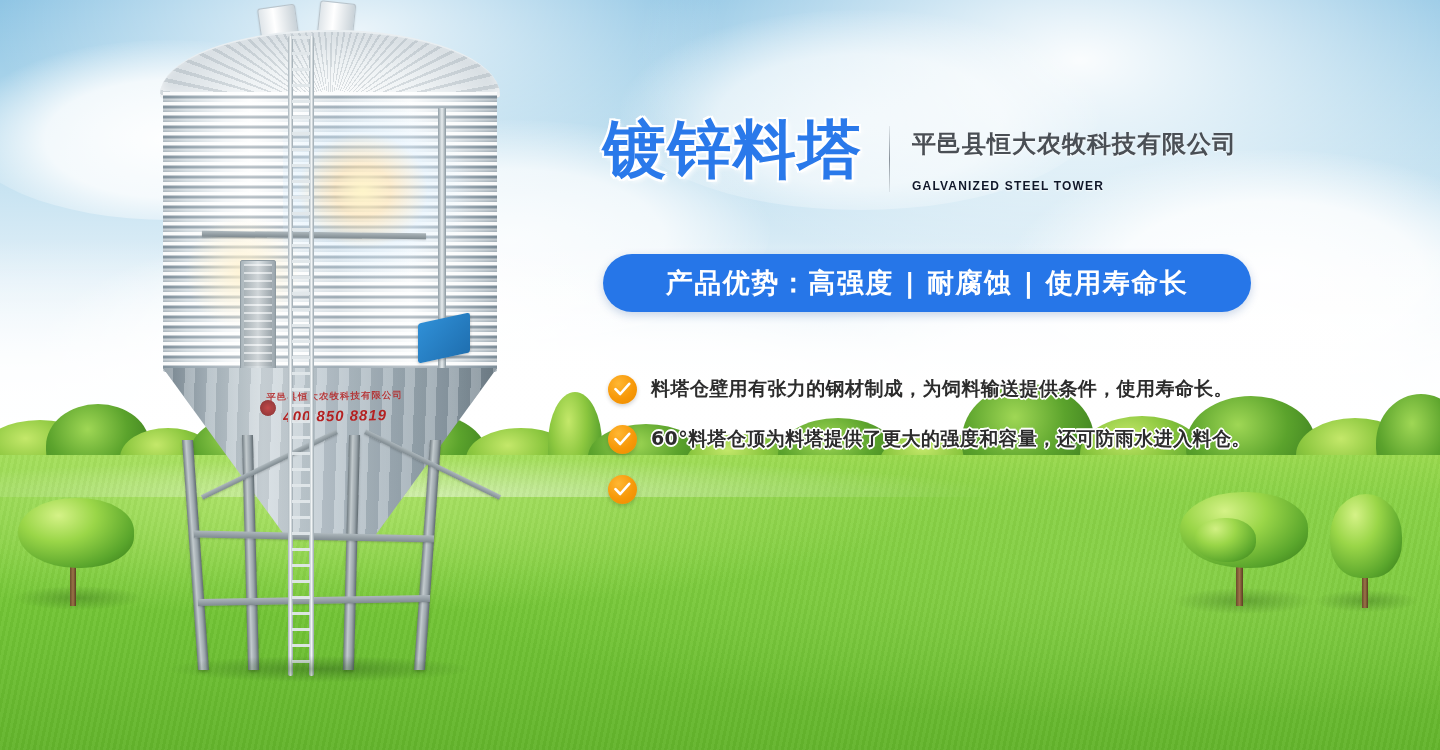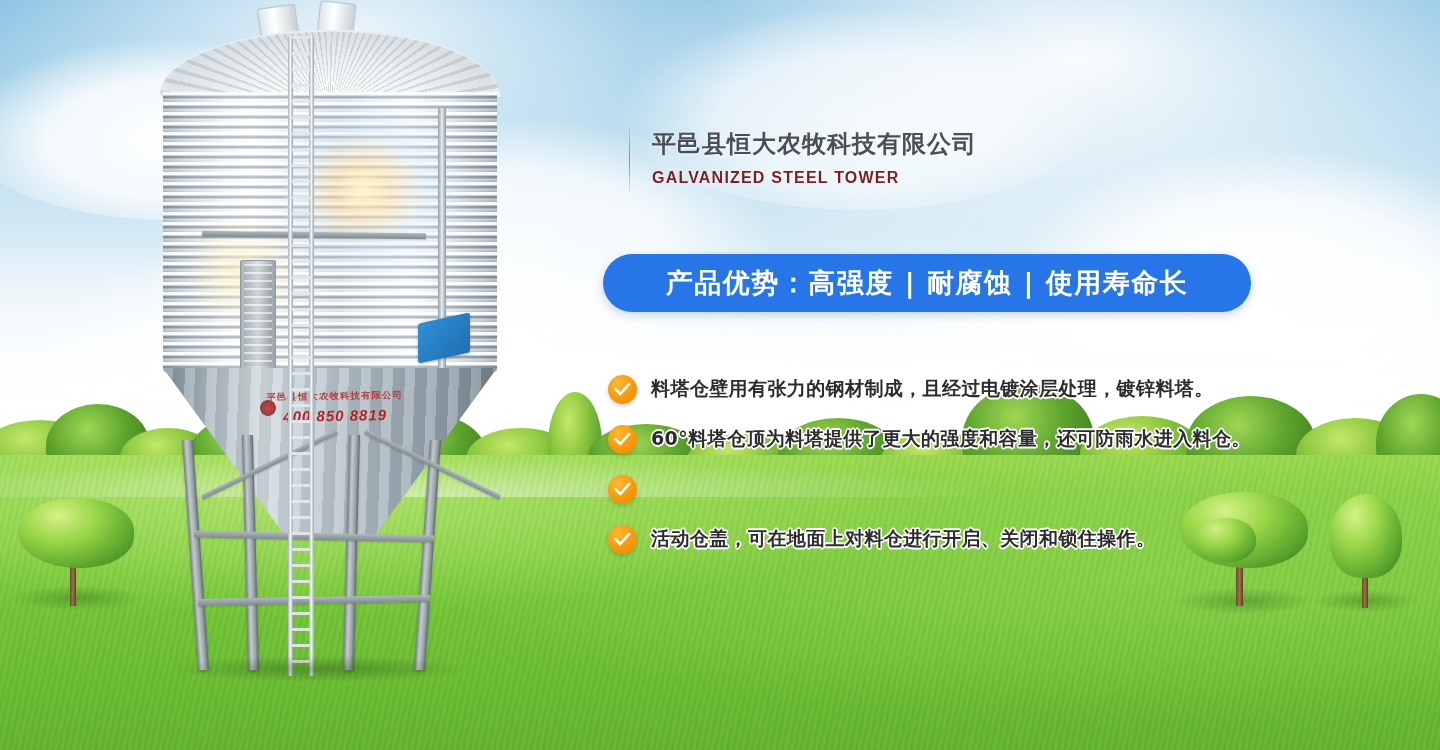--- a/index.html
+++ b/index.html
@@ -224,21 +224,21 @@
     width:1px; height:66px; margin:8px 22px 0 26px;
     background: linear-gradient(to bottom, rgba(120,130,140,.15), rgba(100,110,120,.75), rgba(120,130,140,.15));
   }
   .co-block { padding-top:10px; }
   .co-name {
     font-size:24px; font-weight:bold; color:#4a4f55; letter-spacing:1px;
     font-family:"DejaVu Sans","Liberation Sans",sans-serif;
     text-shadow:0 1px 2px rgba(255,255,255,.85);
   }
   .co-sub {
-    margin-top:9px; font-size:16px; font-weight:bold; color:#7f1d1d;
+    margin-top:19px; font-size:12px; font-weight:bold; color:#0f172a;
     letter-spacing:1.2px;
     text-shadow:0 1px 2px rgba(255,255,255,.8);
   }
 
   .adv-pill {
     position:absolute; left:603px; top:254px; width:648px; height:58px;
     background:#2676e8; border-radius:29px;
     display:flex; align-items:center; justify-content:center;
     box-shadow:0 3px 10px rgba(20,70,150,.22);
   }
@@ -365,58 +365,51 @@
     <div class="ladder">
       <div class="rail l"></div>
       <div class="rail r"></div>
       <div class="rungs"></div>
     </div>
 
     <div class="silo-shadow"></div>
   </div>
 
   <div class="headline-row">
+    <div class="main-title">镀锌料塔</div>
     <div class="title-divider"></div>
     <div class="co-block">
       <div class="co-name">平邑县恒大农牧科技有限公司</div>
       <div class="co-sub">GALVANIZED STEEL TOWER</div>
     </div>
   </div>
 
   <div class="adv-pill">
     <span class="txt">产品优势：高强度 | 耐腐蚀 | 使用寿命长</span>
   </div>
 
   <div class="features">
     <div class="feature-row">
       <span class="check">
         <svg width="17" height="15" viewBox="0 0 17 15">
             <path d="M1.5 7.2 L6.2 12 L15.2 1.8" stroke="#ffffff" stroke-width="2.6" fill="none" stroke-linecap="round" stroke-linejoin="round"></path>
           </svg>
       </span>
-      <span class="feature-text">料塔仓壁用有张力的钢材制成，且经过电镀涂层处理，镀锌料塔。</span>
+      <span class="feature-text">料塔仓壁用有张力的钢材制成，为饲料输送提供条件，使用寿命长。</span>
     </div>
     <div class="feature-row">
       <span class="check">
         <svg width="17" height="15" viewBox="0 0 17 15">
             <path d="M1.5 7.2 L6.2 12 L15.2 1.8" stroke="#ffffff" stroke-width="2.6" fill="none" stroke-linecap="round" stroke-linejoin="round"></path>
           </svg>
       </span>
       <span class="feature-text">60°料塔仓顶为料塔提供了更大的强度和容量，还可防雨水进入料仓。</span>
     </div>
     <div class="feature-row">
       <span class="check">
         <svg width="17" height="15" viewBox="0 0 17 15">
             <path d="M1.5 7.2 L6.2 12 L15.2 1.8" stroke="#ffffff" stroke-width="2.6" fill="none" stroke-linecap="round" stroke-linejoin="round"></path>
           </svg>
       </span>
     </div>
-    <div class="feature-row">
-      <span class="check">
-        <svg width="17" height="15" viewBox="0 0 17 15">
-            <path d="M1.5 7.2 L6.2 12 L15.2 1.8" stroke="#ffffff" stroke-width="2.6" fill="none" stroke-linecap="round" stroke-linejoin="round"></path>
-          </svg>
-      </span>
-      <span class="feature-text">活动仓盖，可在地面上对料仓进行开启、关闭和锁住操作。</span>
-    </div>
   </div>
 
 </div>
 
 </body></html>

